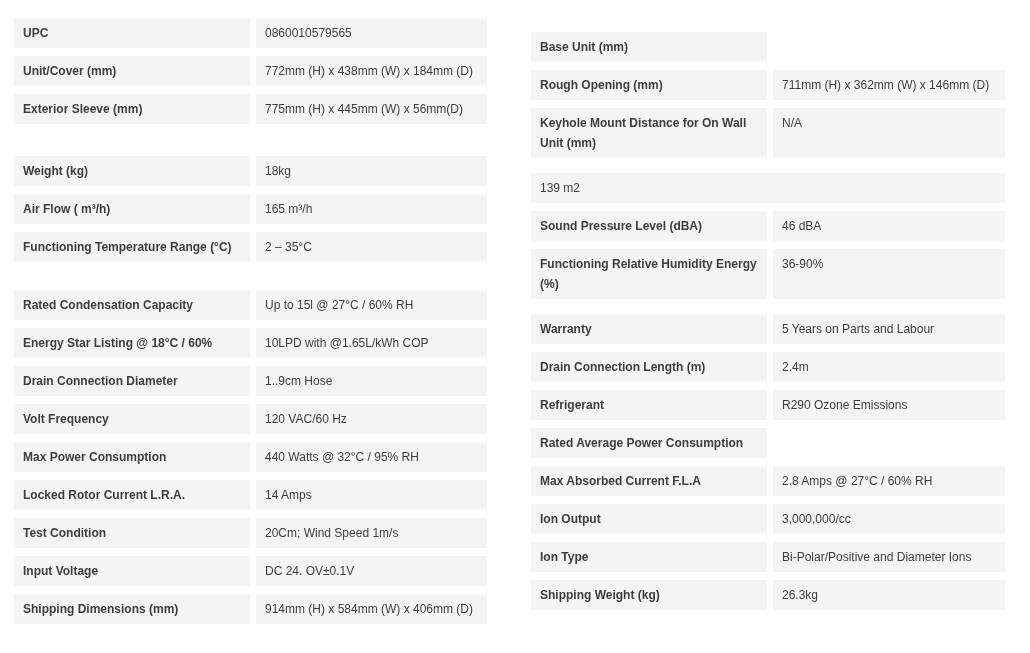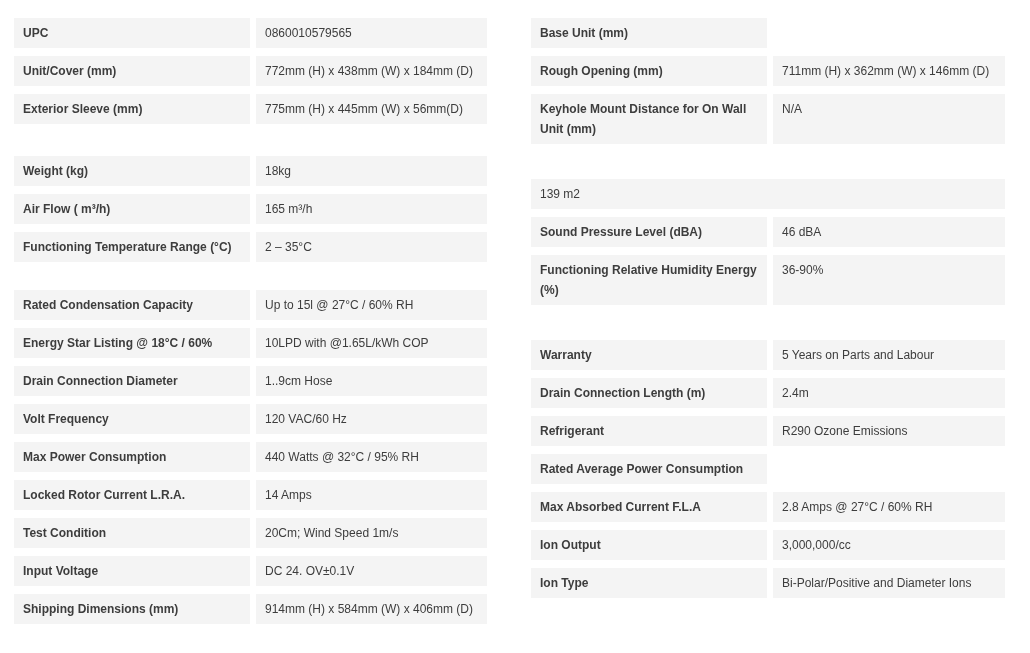--- a/index.html
+++ b/index.html
@@ -8,27 +8,28 @@
     background: #ffffff;
     width: 1030px;
     height: 653px;
     overflow: hidden;
     font-family: "Liberation Sans", sans-serif;
   }
   .spec-wrap {
     display: flex;
     padding: 18px 25px 0 14px;
     box-sizing: border-box;
+    align-items: center;
   }
   .spec-col {
     display: flex;
     flex-direction: column;
   }
   .spec-col.left  { width: 473px; margin-right: 44px; }
-  .spec-col.right { width: 474px; gap: 20px; }
+  .spec-col.right { width: 474px; }
   .spec-section { display: flex; flex-direction: column; }
   
   .left  .sec-0 { margin-bottom: 24px; }
   .left  .sec-1 { margin-bottom: 20px; }
   .right .sec-0 { margin-bottom: 7px; }
   .right .sec-1 { margin-bottom: 7px; }
   .spec-row {
     display: flex;
     align-items: stretch;
     margin-bottom: 8px;
@@ -180,16 +181,20 @@
         <div class="cell value">2.8 Amps @ 27°C / 60% RH</div>
       </div>
       <div class="spec-row">
         <div class="cell label">Ion Output</div>
         <div class="cell value">3,000,000/cc</div>
       </div>
       <div class="spec-row">
         <div class="cell label">Ion Type</div>
         <div class="cell value">Bi-Polar/Positive and Diameter Ions</div>
       </div>
+      <div class="spec-row">
+        <div class="cell label">Shipping Weight (kg)</div>
+        <div class="cell value">26.3kg</div>
+      </div>
     </div>
 
   </div>
 </div>
 
 </body></html>

